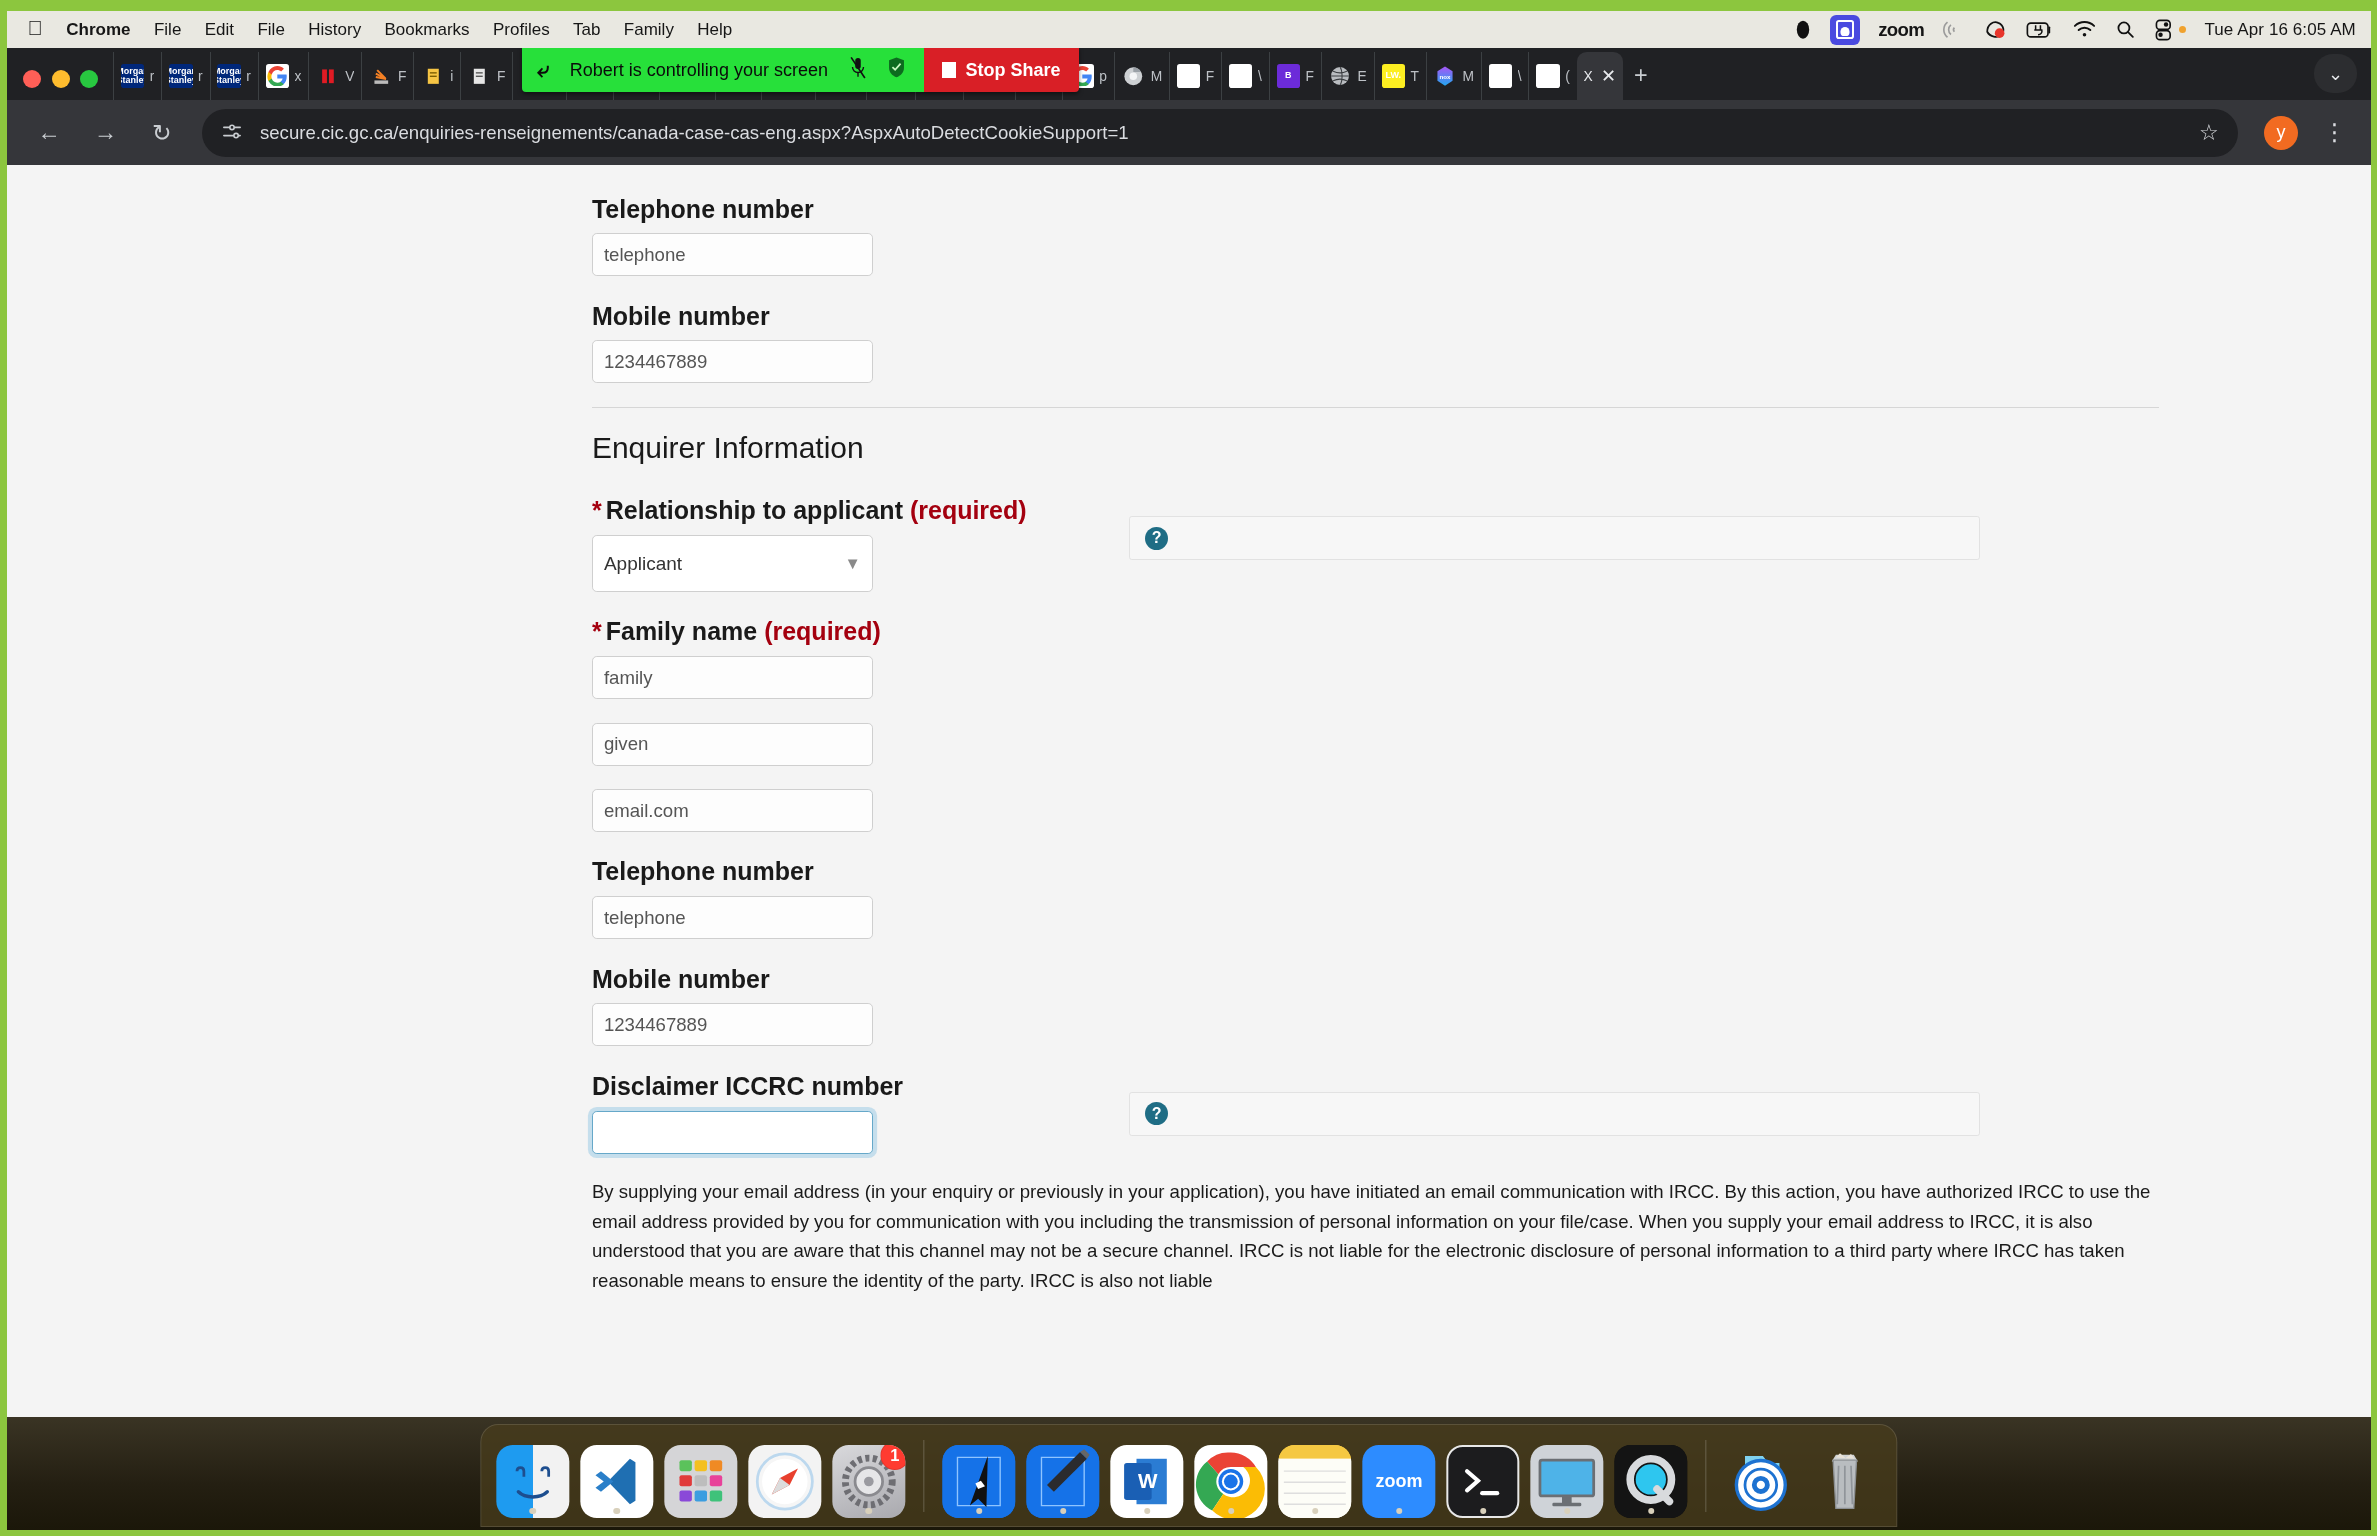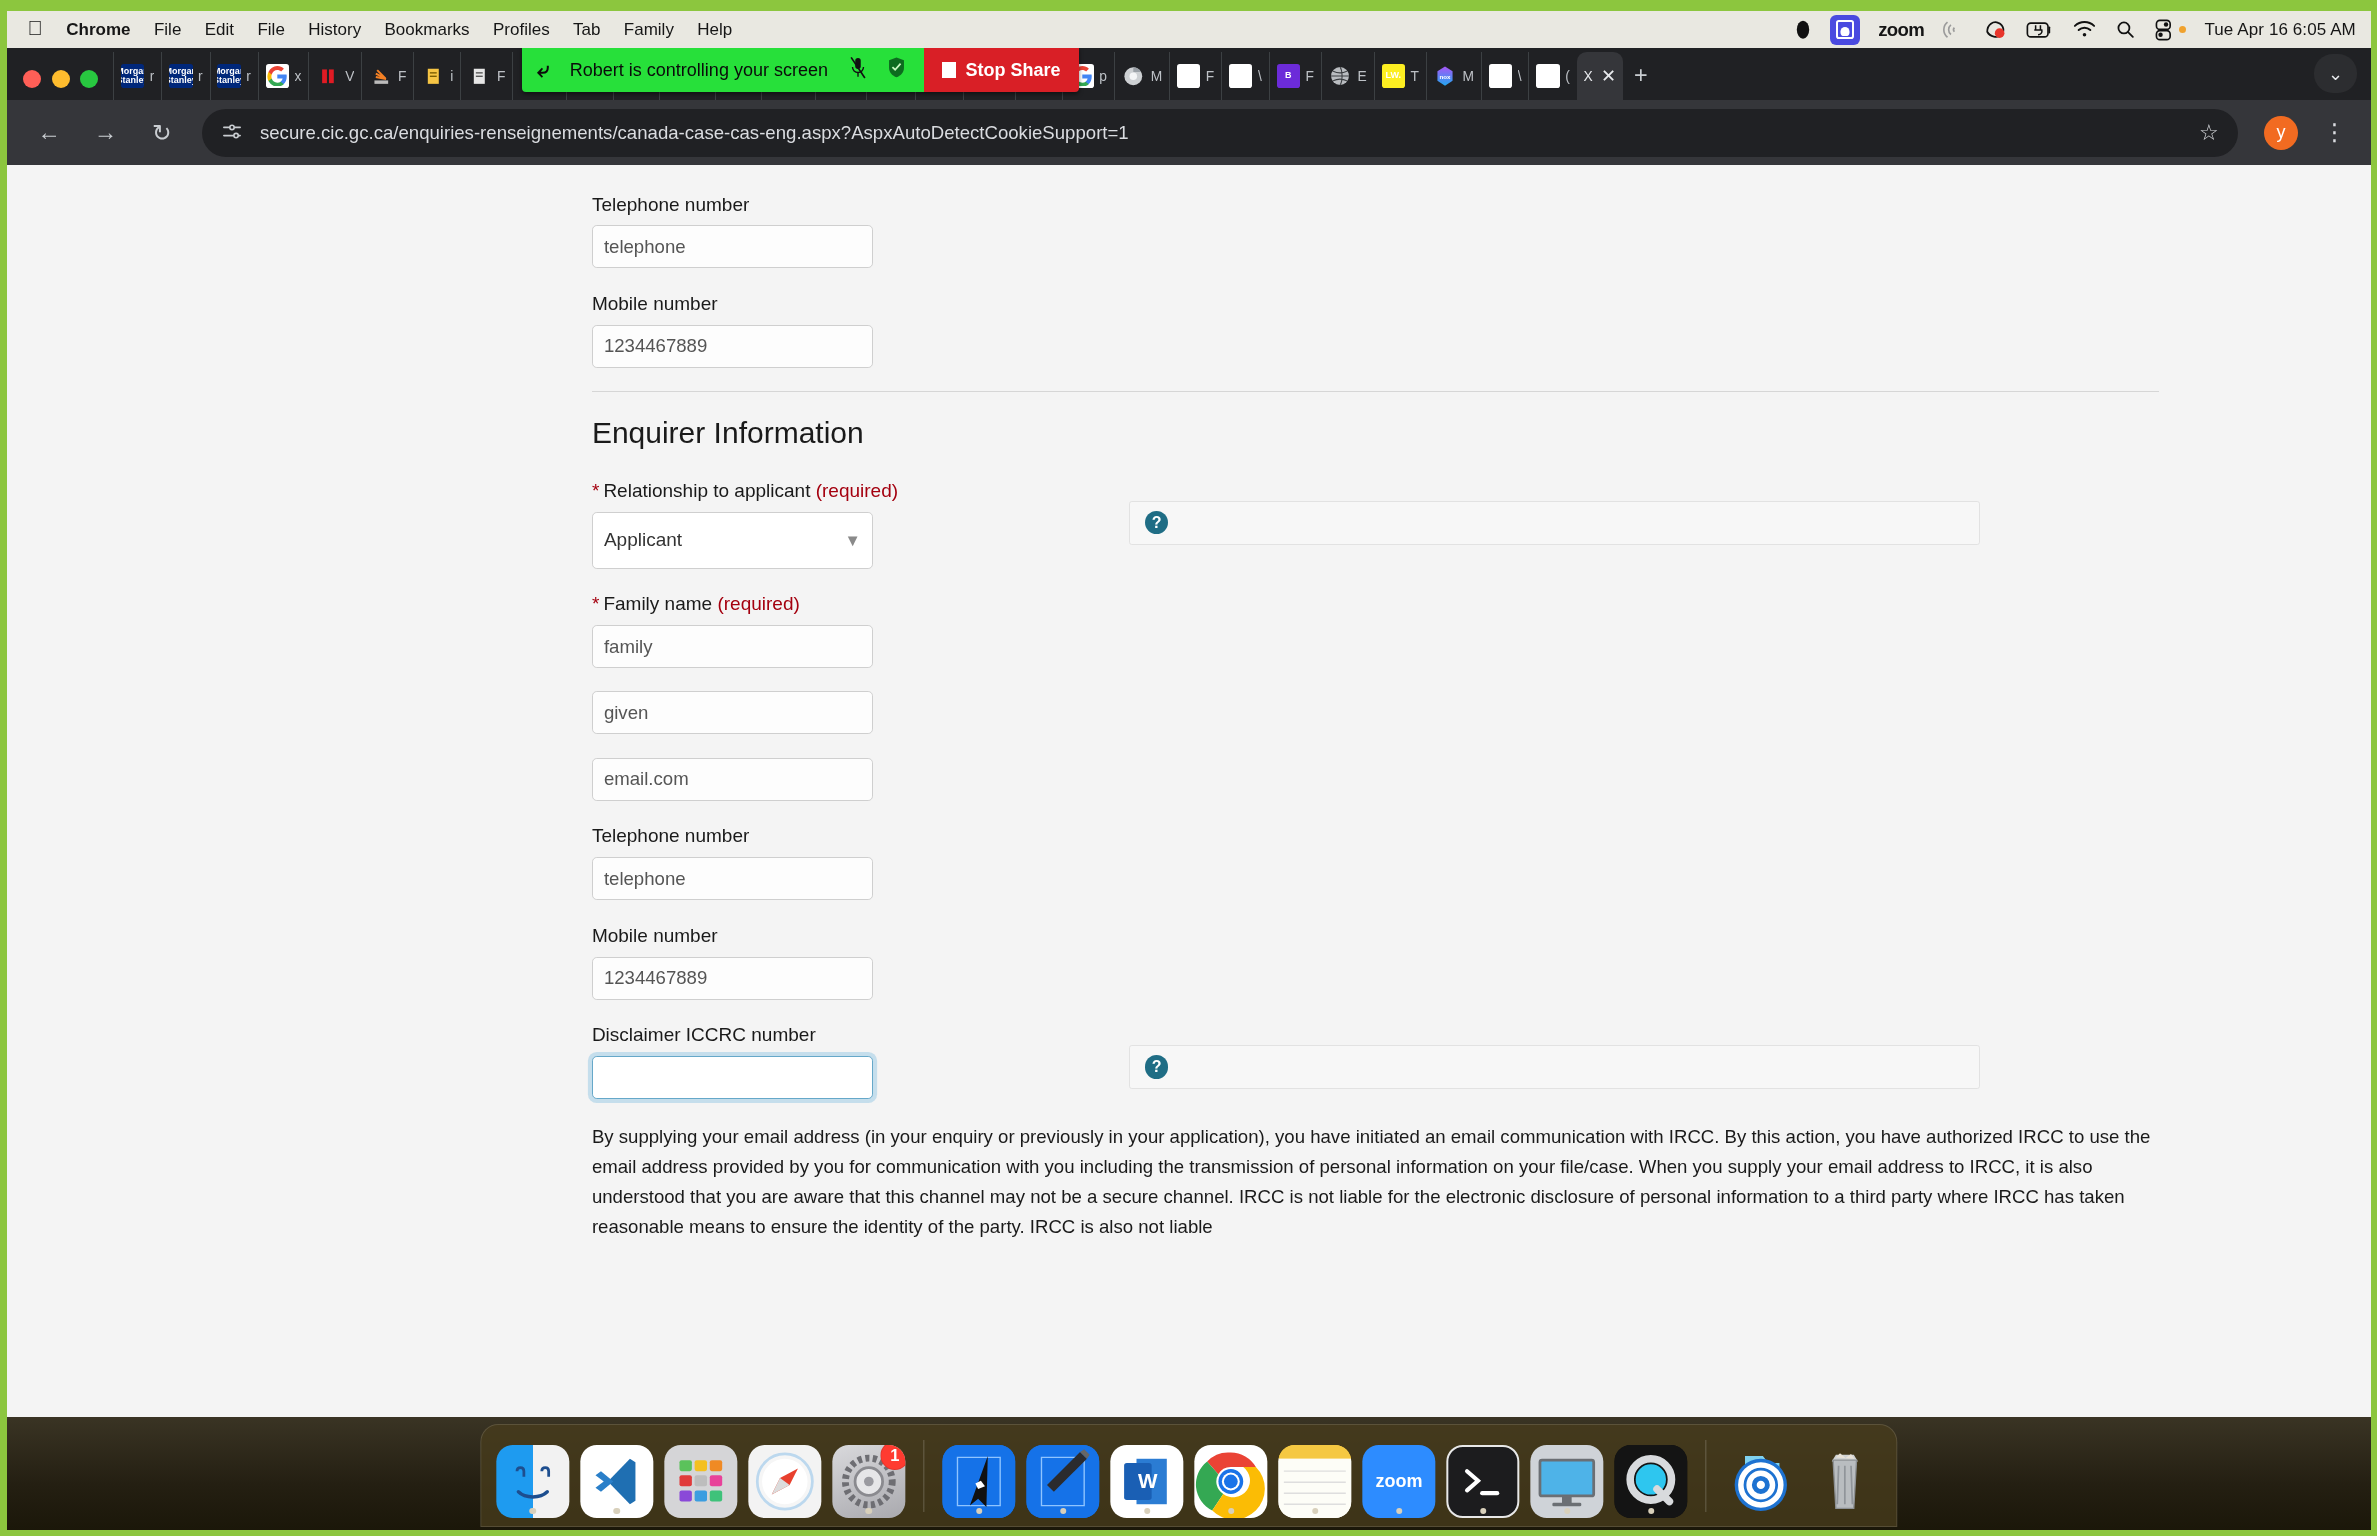--- a/index.html
+++ b/index.html
@@ -197,21 +197,21 @@
     background: #f4f4f4;
     overflow: hidden;
     position: relative;
   }
   .page {
     padding: 27.5px 0 0 0;
     width: 100%;
   }
   .wrap { margin: 0 auto; width: 1582px; padding-left: 194px; }
   .flabel {
-    font-size: 19px; font-weight: normal; color: #1a1a1a;
+    font-size: 25px; font-weight: bold; color: #1a1a1a;
     margin-bottom: 8.3px; line-height: 1.3;
   }
   .flabel .star-req { color: #a4000f; margin-right: 4.1px; }
   .flabel .req { color: #a4000f; }
   .finput {
     width: 281px; height: 43px;
     background: #fdfdfd;
     border: 1.4px solid #cfcfcf;
     border-radius: 4.8px;
     font-size: 18.6px; color: #555;

